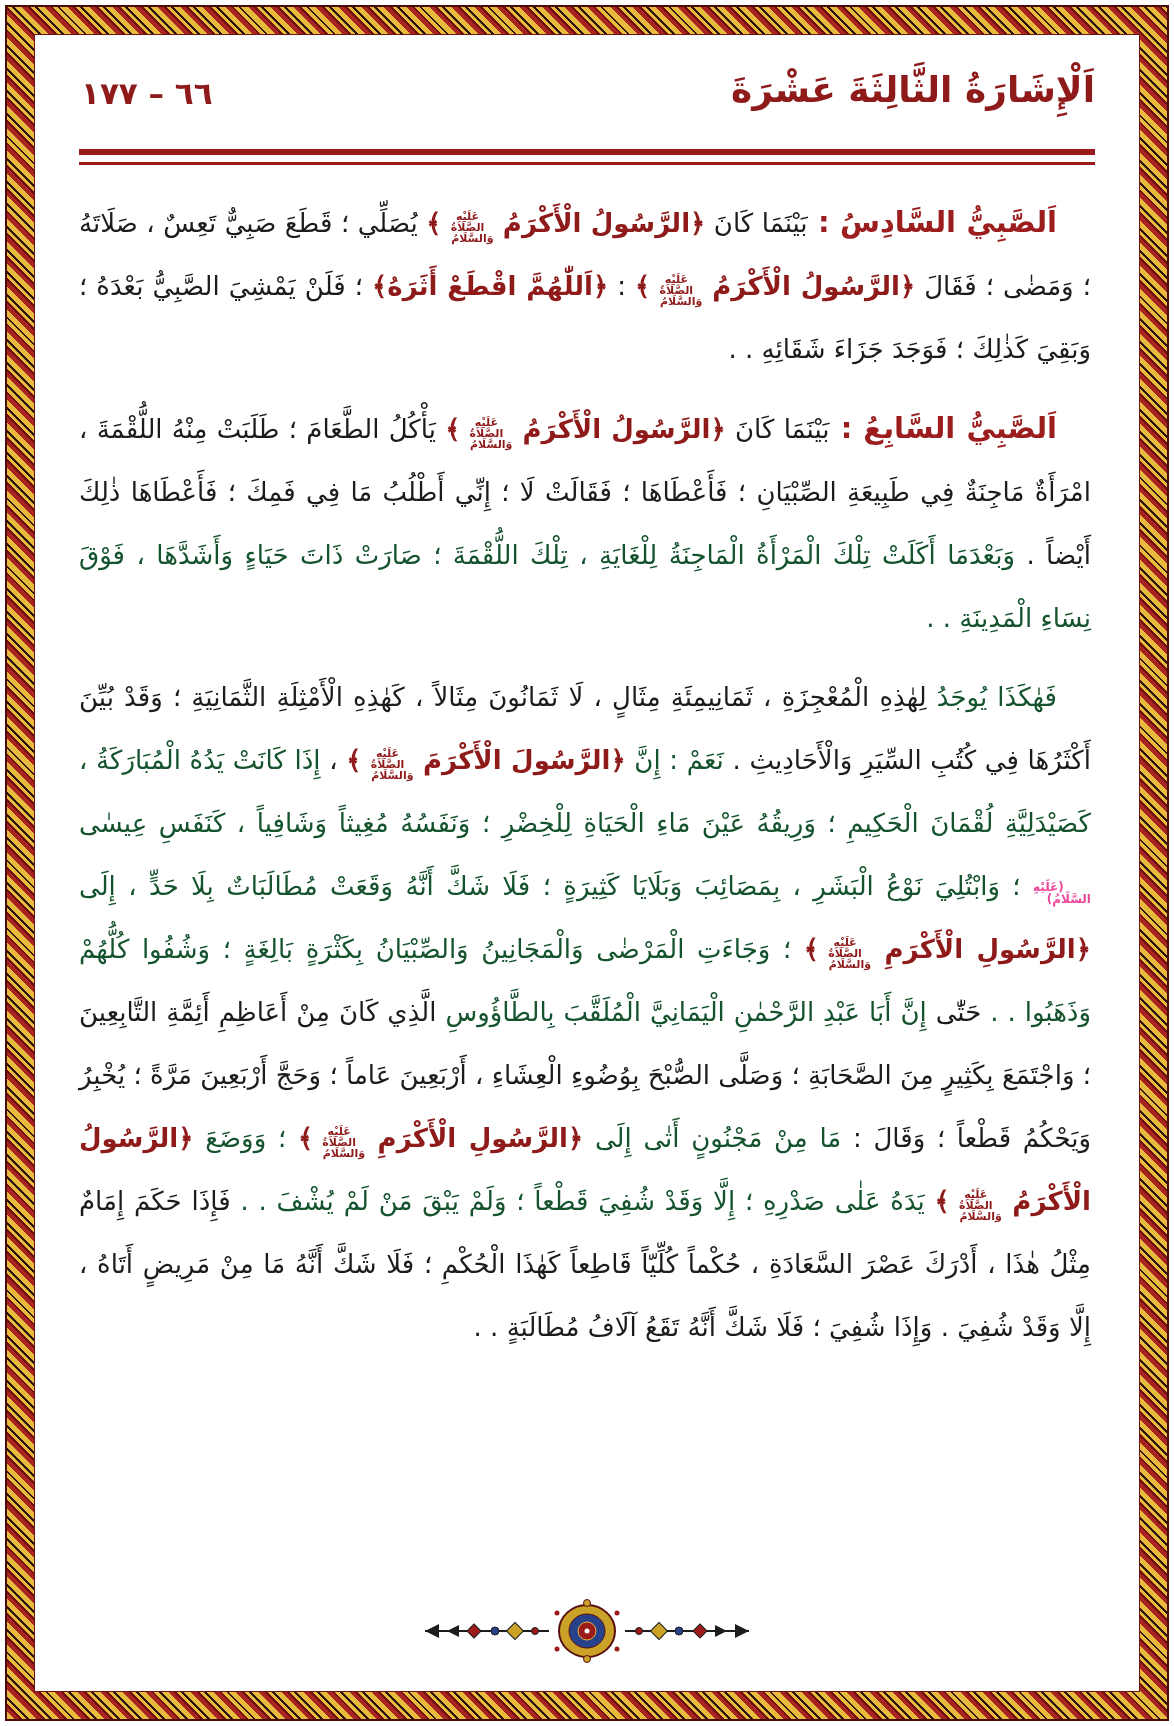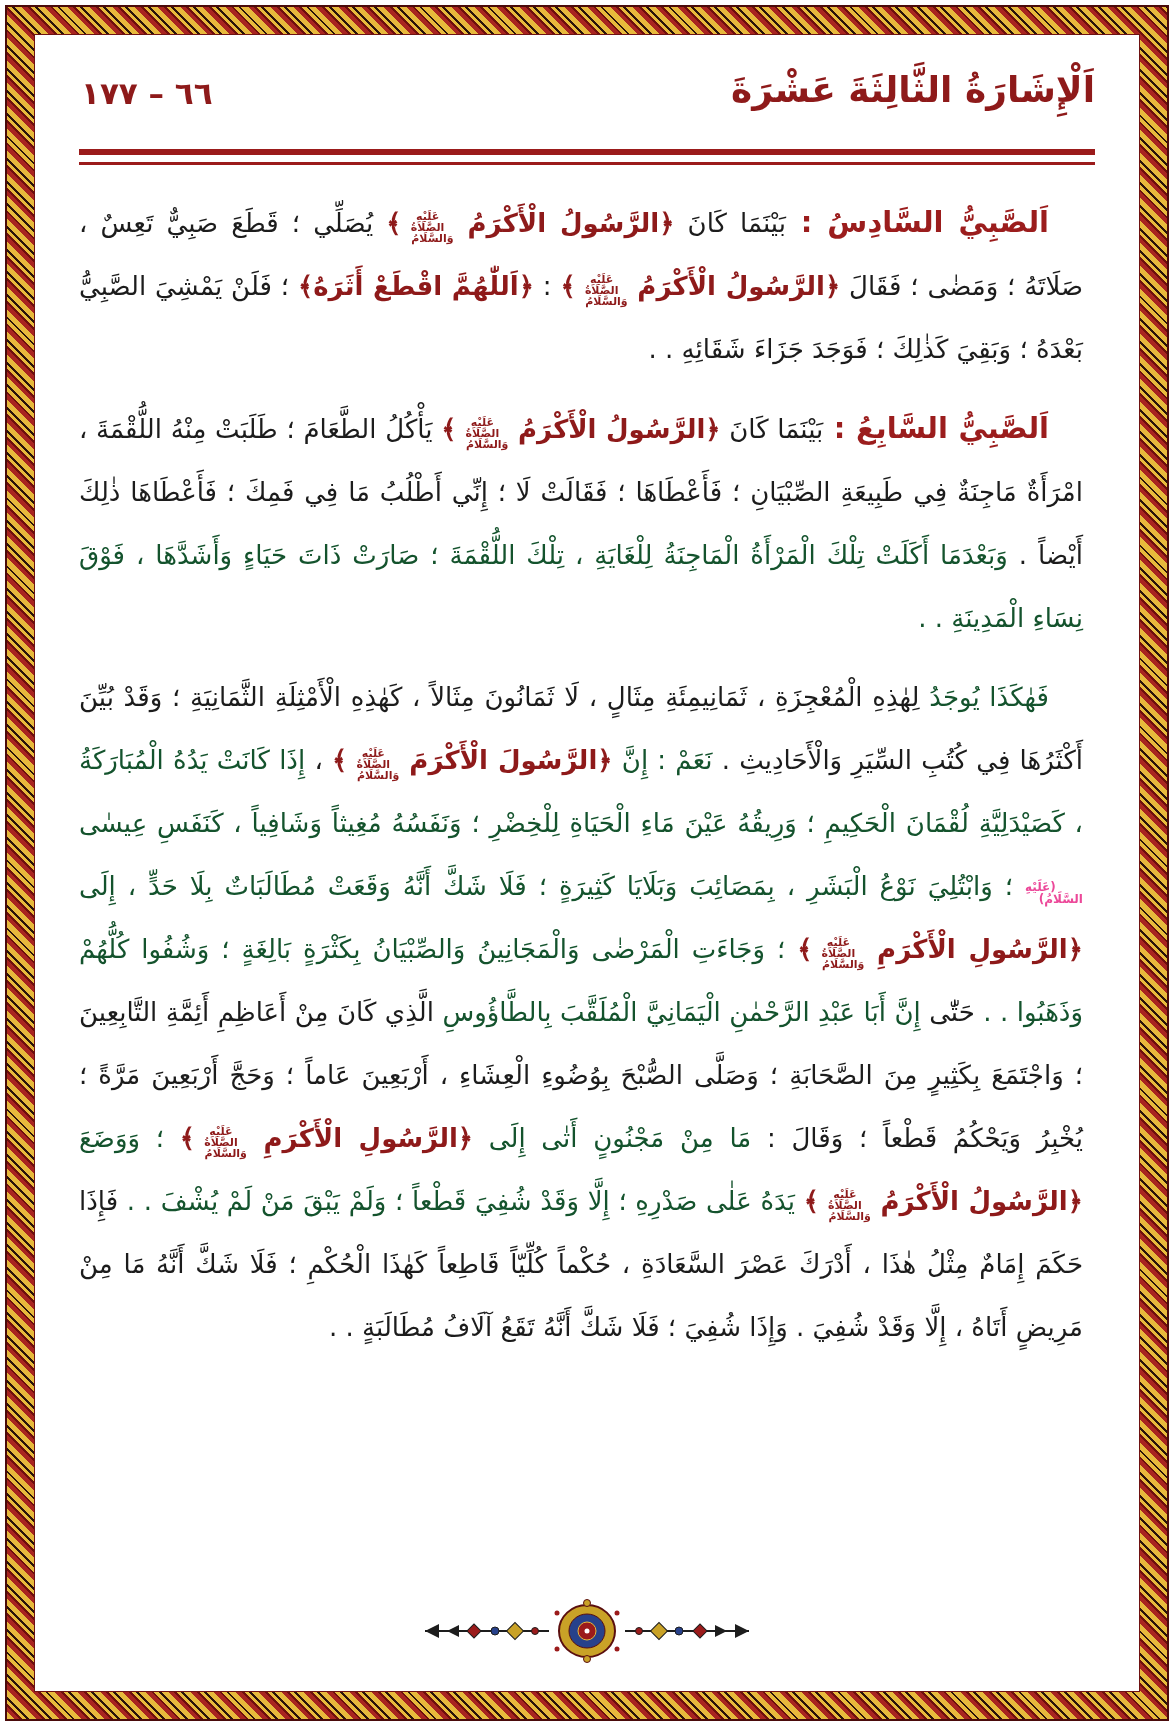--- a/index.html
+++ b/index.html
@@ -35,21 +35,21 @@
   .page-title{
     color:#8e1a1a;font-weight:bold;font-size:36px;
   }
   .rules{
     margin:16px 0 26px 0;height:7px;
     border-top:6px solid #9b1b1b;
     border-bottom:3px solid #9b1b1b;
   }
   .body-text{flex:0 0 auto;}
   .para{
-    margin:0 12px 16px 0;
+    margin:0 4px 16px 0;
     text-align:justify;text-align-last:right;
     text-indent:34px;
     font-size:26px;line-height:63px;color:#1c1c1c;
   }
   .seg-b{color:#1c1c1c;}
   .seg-r{color:#14532d;font-weight:normal;}
   .seg-rb{color:#9b1d1d;font-weight:bold;font-size:29px;}
   .seg-br{color:#8e1a1a;font-weight:bold;}
   .seg-saw{
     color:#8e1a1a;font-weight:bold;

